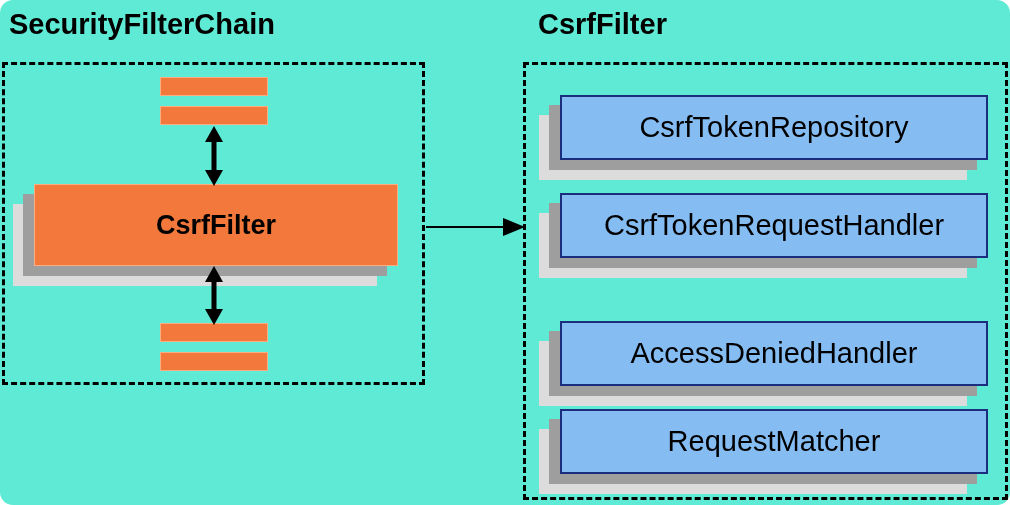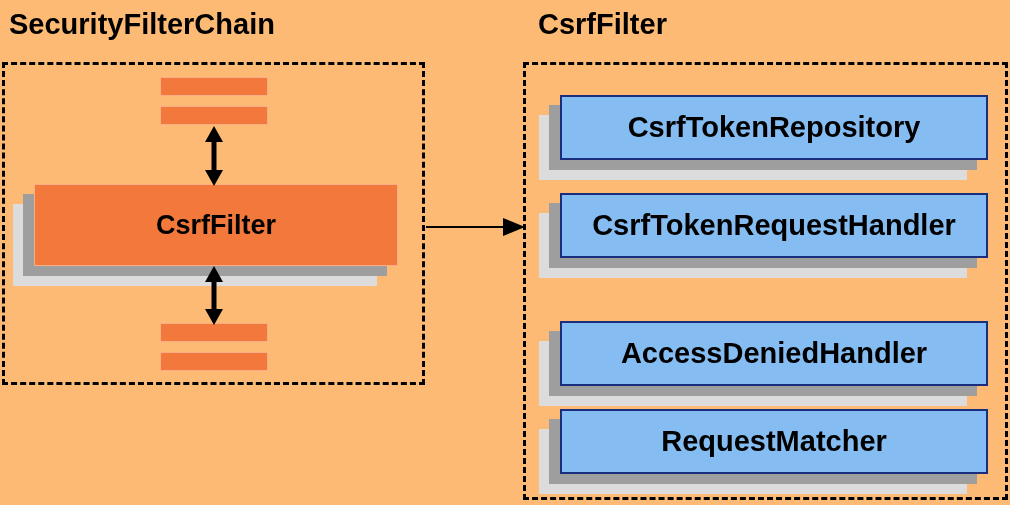--- a/index.html
+++ b/index.html
@@ -3,22 +3,23 @@
 <meta charset="utf-8">
 <style>
   * { margin: 0; padding: 0; box-sizing: border-box; }
   html, body { background: #ffffff; }
   body { font-family: "Liberation Sans", sans-serif; }
 
   .page {
     position: relative;
     width: 1010px;
     height: 505px;
-    background: #fdba74;
+    background: #5eead4;
     overflow: hidden;
+    border-radius: 13px;
   }
 
   .title {
     position: absolute;
     font-weight: bold;
     font-size: 29px;
     color: #000000;
     white-space: nowrap;
   }
   .left-title  { left: 9px;  top: 8px; }
@@ -56,21 +57,21 @@
   }
 
   .component-box {
     position: absolute;
     left: 34px;
     width: 428px; height: 65px;
     background: var(--blue-fill);
     border: 2px solid var(--blue-border);
     box-shadow: -11px 10px 0 0 var(--shadow-dark), -21px 20px 0 0 var(--shadow-light);
     display: flex; align-items: center; justify-content: center;
-    font-weight: bold; font-size: 29px; color: #000000;
+    font-weight: normal; font-size: 29px; color: #000000;
     white-space: nowrap;
   }
   .comp-0 { top: 30px;  }
   .comp-1 { top: 128px; }
   .comp-2 { top: 228px; margin-top: 28px; }
   .comp-3 { top: 344px; }
 
   .arrows {
     position: absolute;
     left: 0; top: 0;

